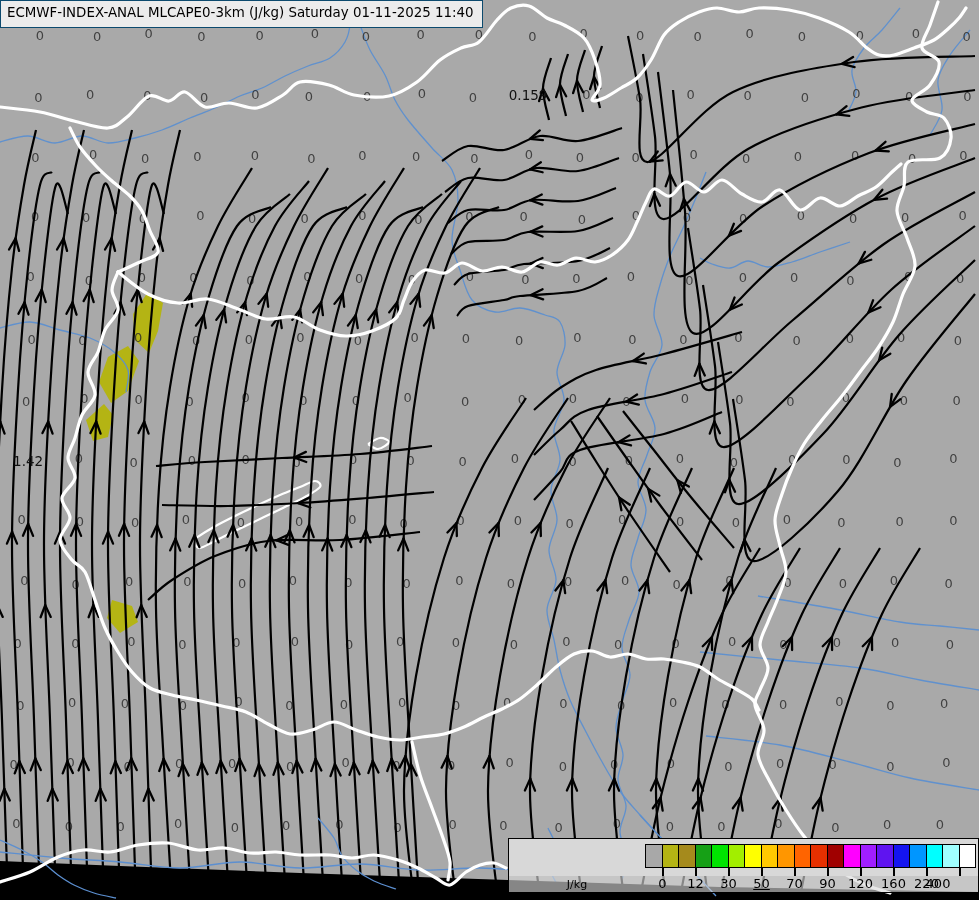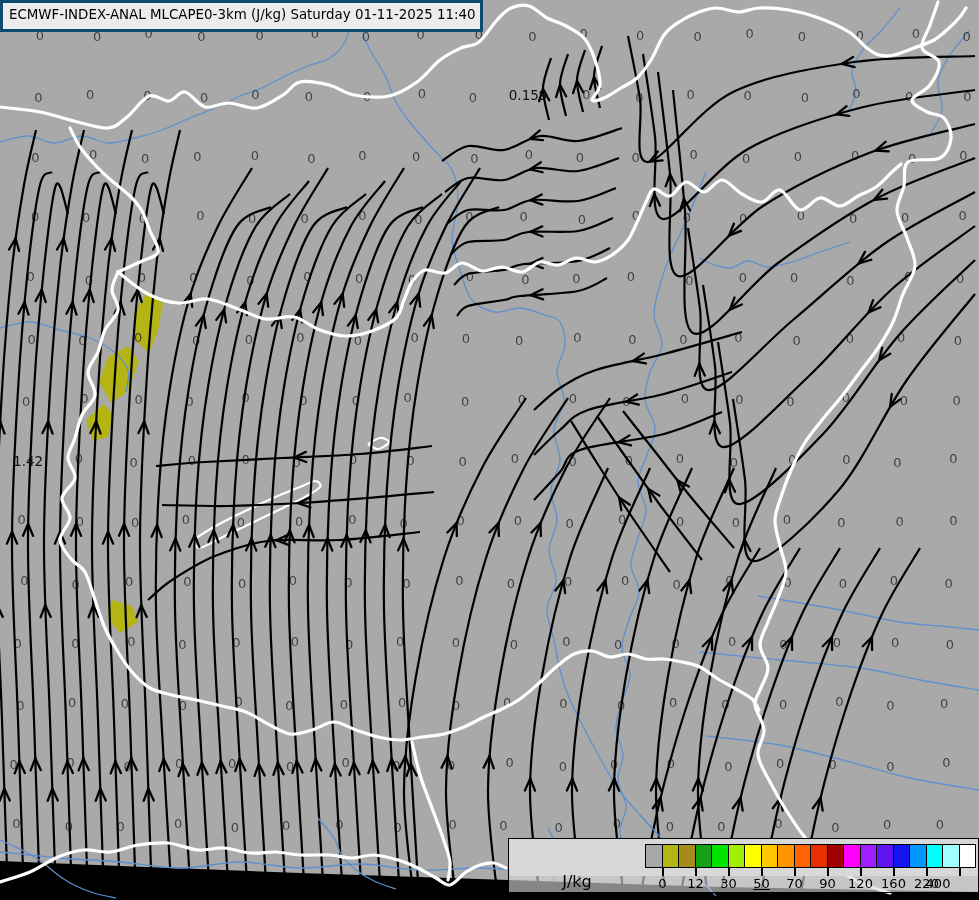--- a/index.html
+++ b/index.html
@@ -1,30 +1,30 @@
 <!DOCTYPE html>
 <html><head>
 <meta charset="utf-8">
 <style>
   html,body{margin:0;padding:0;background:#666;}
   .stage{position:relative;width:979px;height:900px;overflow:hidden;background:#a9a9a9;
          font-family:"DejaVu Sans","Liberation Sans",sans-serif;}
   .stage svg{position:absolute;left:0;top:0;}
-  .hdr{position:absolute;left:0;top:0;width:483px;background:#ececec;border:3px solid #0c4a6e;
+  .hdr{position:absolute;left:0;top:0;width:483px;background:#ececec;border:1px solid #0c4a6e;
        box-sizing:border-box;padding:2px 12px 3px 6px;color:#000;}
   .hdr div{font-size:13.4px;line-height:20.5px;white-space:nowrap;}
   .legend{position:absolute;left:508px;top:838px;width:471px;height:55px;border:1px solid #000;
           box-sizing:border-box;color:#000;}
   .leg-top{position:absolute;left:0;top:0;right:0;height:37px;background:#d8d8d8;}
   .leg-titles{position:absolute;left:0;top:2px;width:136px;text-align:center;}
   .leg-titles div{font-size:13px;line-height:16px;}
   .leg-bar{position:absolute;left:137px;top:5px;width:330px;height:24px;display:flex;}
   .leg-bar .sw{flex:1 1 auto;border:1px solid #000;margin-left:-1px;}
   .leg-strip{position:absolute;left:0;bottom:0;right:0;height:17px;background:rgba(216,216,216,0.62);}
-  .leg-unit{position:absolute;left:0;bottom:1px;width:136px;text-align:center;font-size:16px;}
+  .leg-unit{position:absolute;left:0;bottom:1px;width:136px;text-align:center;font-size:11px;}
   .tickmark{position:absolute;width:2px;height:8px;background:#000;top:29px;}
   .ticklabel{position:absolute;bottom:1px;transform:translateX(-50%);font-size:13px;}
 </style>
 </head>
 <body>
 
 <div class="stage">
 
   <svg id="map-svg" width="979" height="900" viewBox="0 0 979 900">
     <g id="g-bg">

